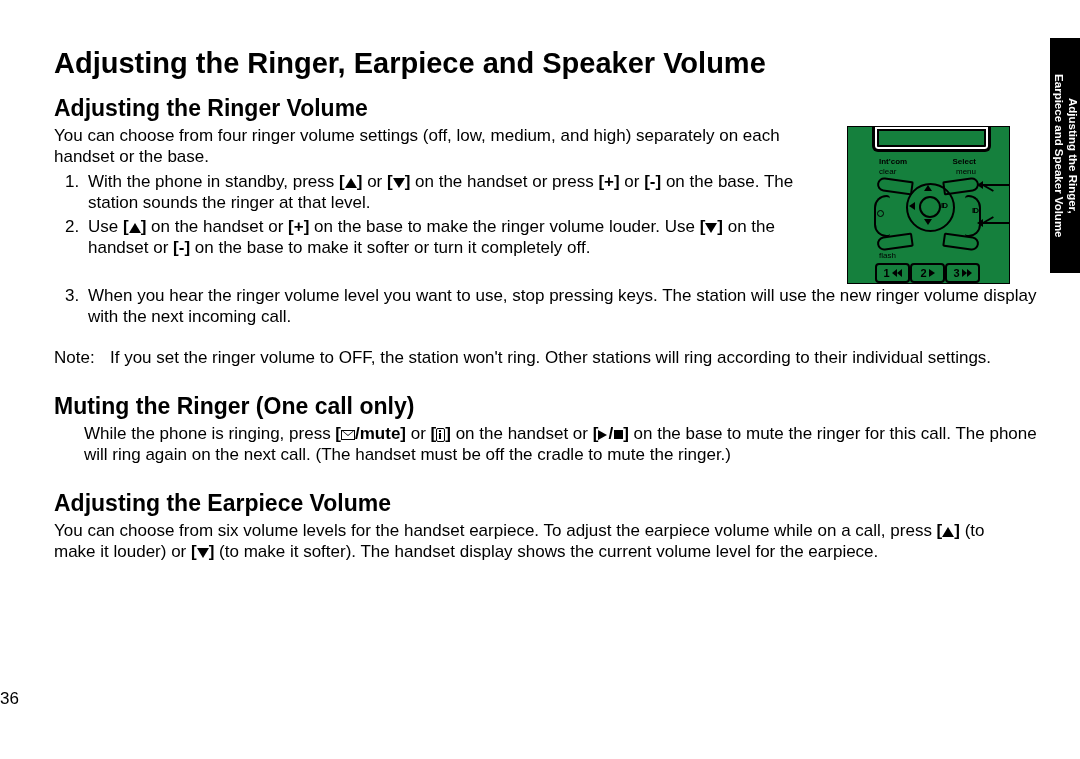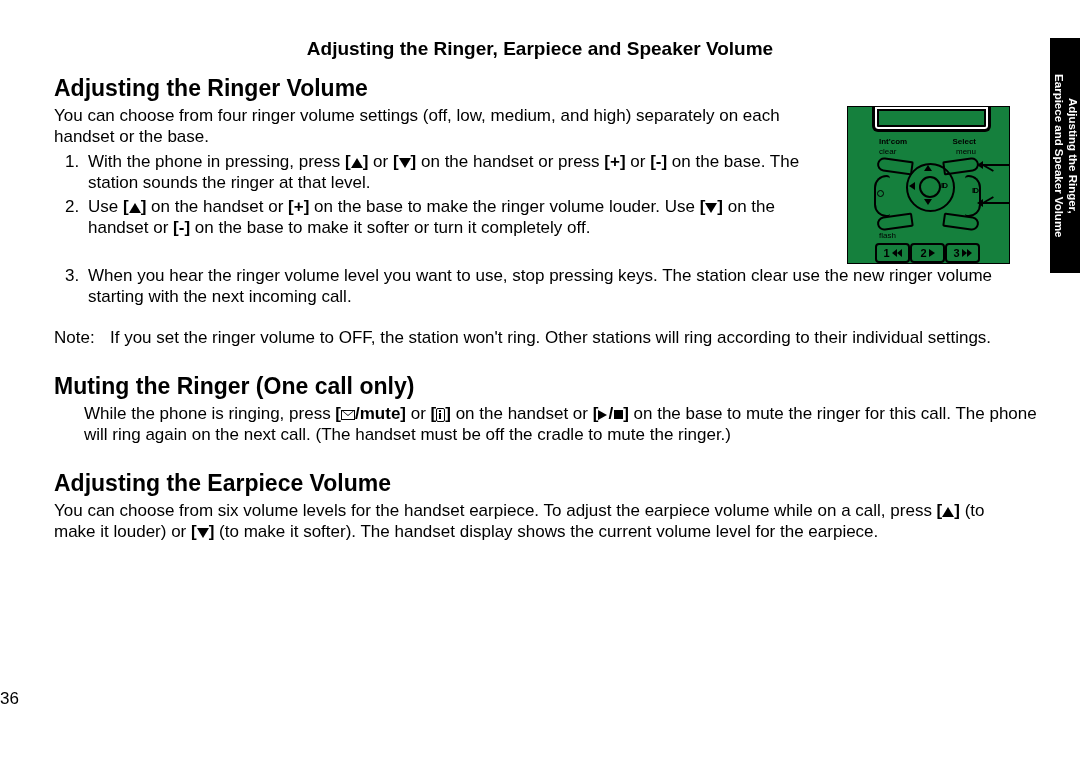--- a/index.html
+++ b/index.html
@@ -35,25 +35,24 @@
     transform: rotate(90deg);
     transform-origin: center;
     font-size: 11.5px;
     font-weight: bold;
     white-space: nowrap;
     text-align: center;
     line-height: 1.2;
   }
   .side-tab .rot span { display:block; }
   h1.main-title {
-    font-size: 19px;
+    font-size: 29px;
     font-weight: bold;
-    margin: 0 0 14px 0;
+    margin: 8px 0 14px 0;
     line-height: 1.2;
-    text-align: center;
   }
   h2.section-title {
     font-size: 23px;
     font-weight: bold;
     margin: 0 0 4px 0;
     line-height: 1.2;
   }
   h2.section-title.mt {
     margin-top: 24px;
   }
@@ -279,21 +278,21 @@
 
   <h1 class="main-title">Adjusting the Ringer, Earpiece and Speaker Volume</h1>
 
   <h2 class="section-title">Adjusting the Ringer Volume</h2>
 
   <div class="row-with-image">
     <div class="col-text">
       <p class="body-text">You can choose from four ringer volume settings (off, low, medium, and high) separately on each handset or the base.</p>
       <ol class="steps">
         <li>
-          <span>With the phone in pressing, press </span><b class="bracket">[<span class="tri-up"></span>]</b><span> or </span><b class="bracket">[<span class="tri-down"></span>]</b><span> on the handset or press </span><b>[+]</b><span> or </span><b>[-]</b><span> on the base. The station sounds the ringer at that level.</span>
+          <span>With the phone in standby, press </span><b class="bracket">[<span class="tri-up"></span>]</b><span> or </span><b class="bracket">[<span class="tri-down"></span>]</b><span> on the handset or press </span><b>[+]</b><span> or </span><b>[-]</b><span> on the base. The station sounds the ringer at that level.</span>
         </li>
         <li>
           <span>Use </span><b class="bracket">[<span class="tri-up"></span>]</b><span> on the handset or </span><b>[+]</b><span> on the base to make the ringer volume louder. Use </span><b class="bracket">[<span class="tri-down"></span>]</b><span> on the handset or </span><b>[-]</b><span> on the base to make it softer or turn it completely off.</span>
         </li>
       </ol>
     </div>
 
     <div class="phone-illus">
       <div class="pi screen"></div>
       <div class="pi lbl-intcom">Int'com</div>
@@ -334,21 +333,21 @@
             <span class="m-ff">
               <span></span>
               <span></span>
             </span>
           </div>
       </div>
     </div>
   </div>
 
   <ol class="steps full-width" start="3" style="margin-top:-6px;">
-    <li>When you hear the ringer volume level you want to use, stop pressing keys. The station clear use the new ringer volume starting with the next incoming call.</li>
+    <li>When you hear the ringer volume level you want to use, stop pressing keys. The station will use the new ringer volume display with the next incoming call.</li>
   </ol>
 
   <div class="note full-width">
     <div class="nlabel">Note:</div>
     <div>If you set the ringer volume to OFF, the station won't ring. Other stations will ring according to their individual settings.</div>
   </div>
 
   <h2 class="section-title mt">Muting the Ringer (One call only)</h2>
   <p class="body-text full-width" style="padding-left:30px;">
     <span>While the phone is ringing, press </span><b class="bracket">[<span class="env"></span><span>/mute]</span></b><span> or </span><b class="bracket">[<span class="infokey"></span>]</b><span> on the handset or </span><b class="bracket">[<span class="play-stop"><span class="slash">/</span></span>]</b><span> on the base to mute the ringer for this call. The phone will ring again on the next call. (The handset must be off the cradle to mute the ringer.)</span>

